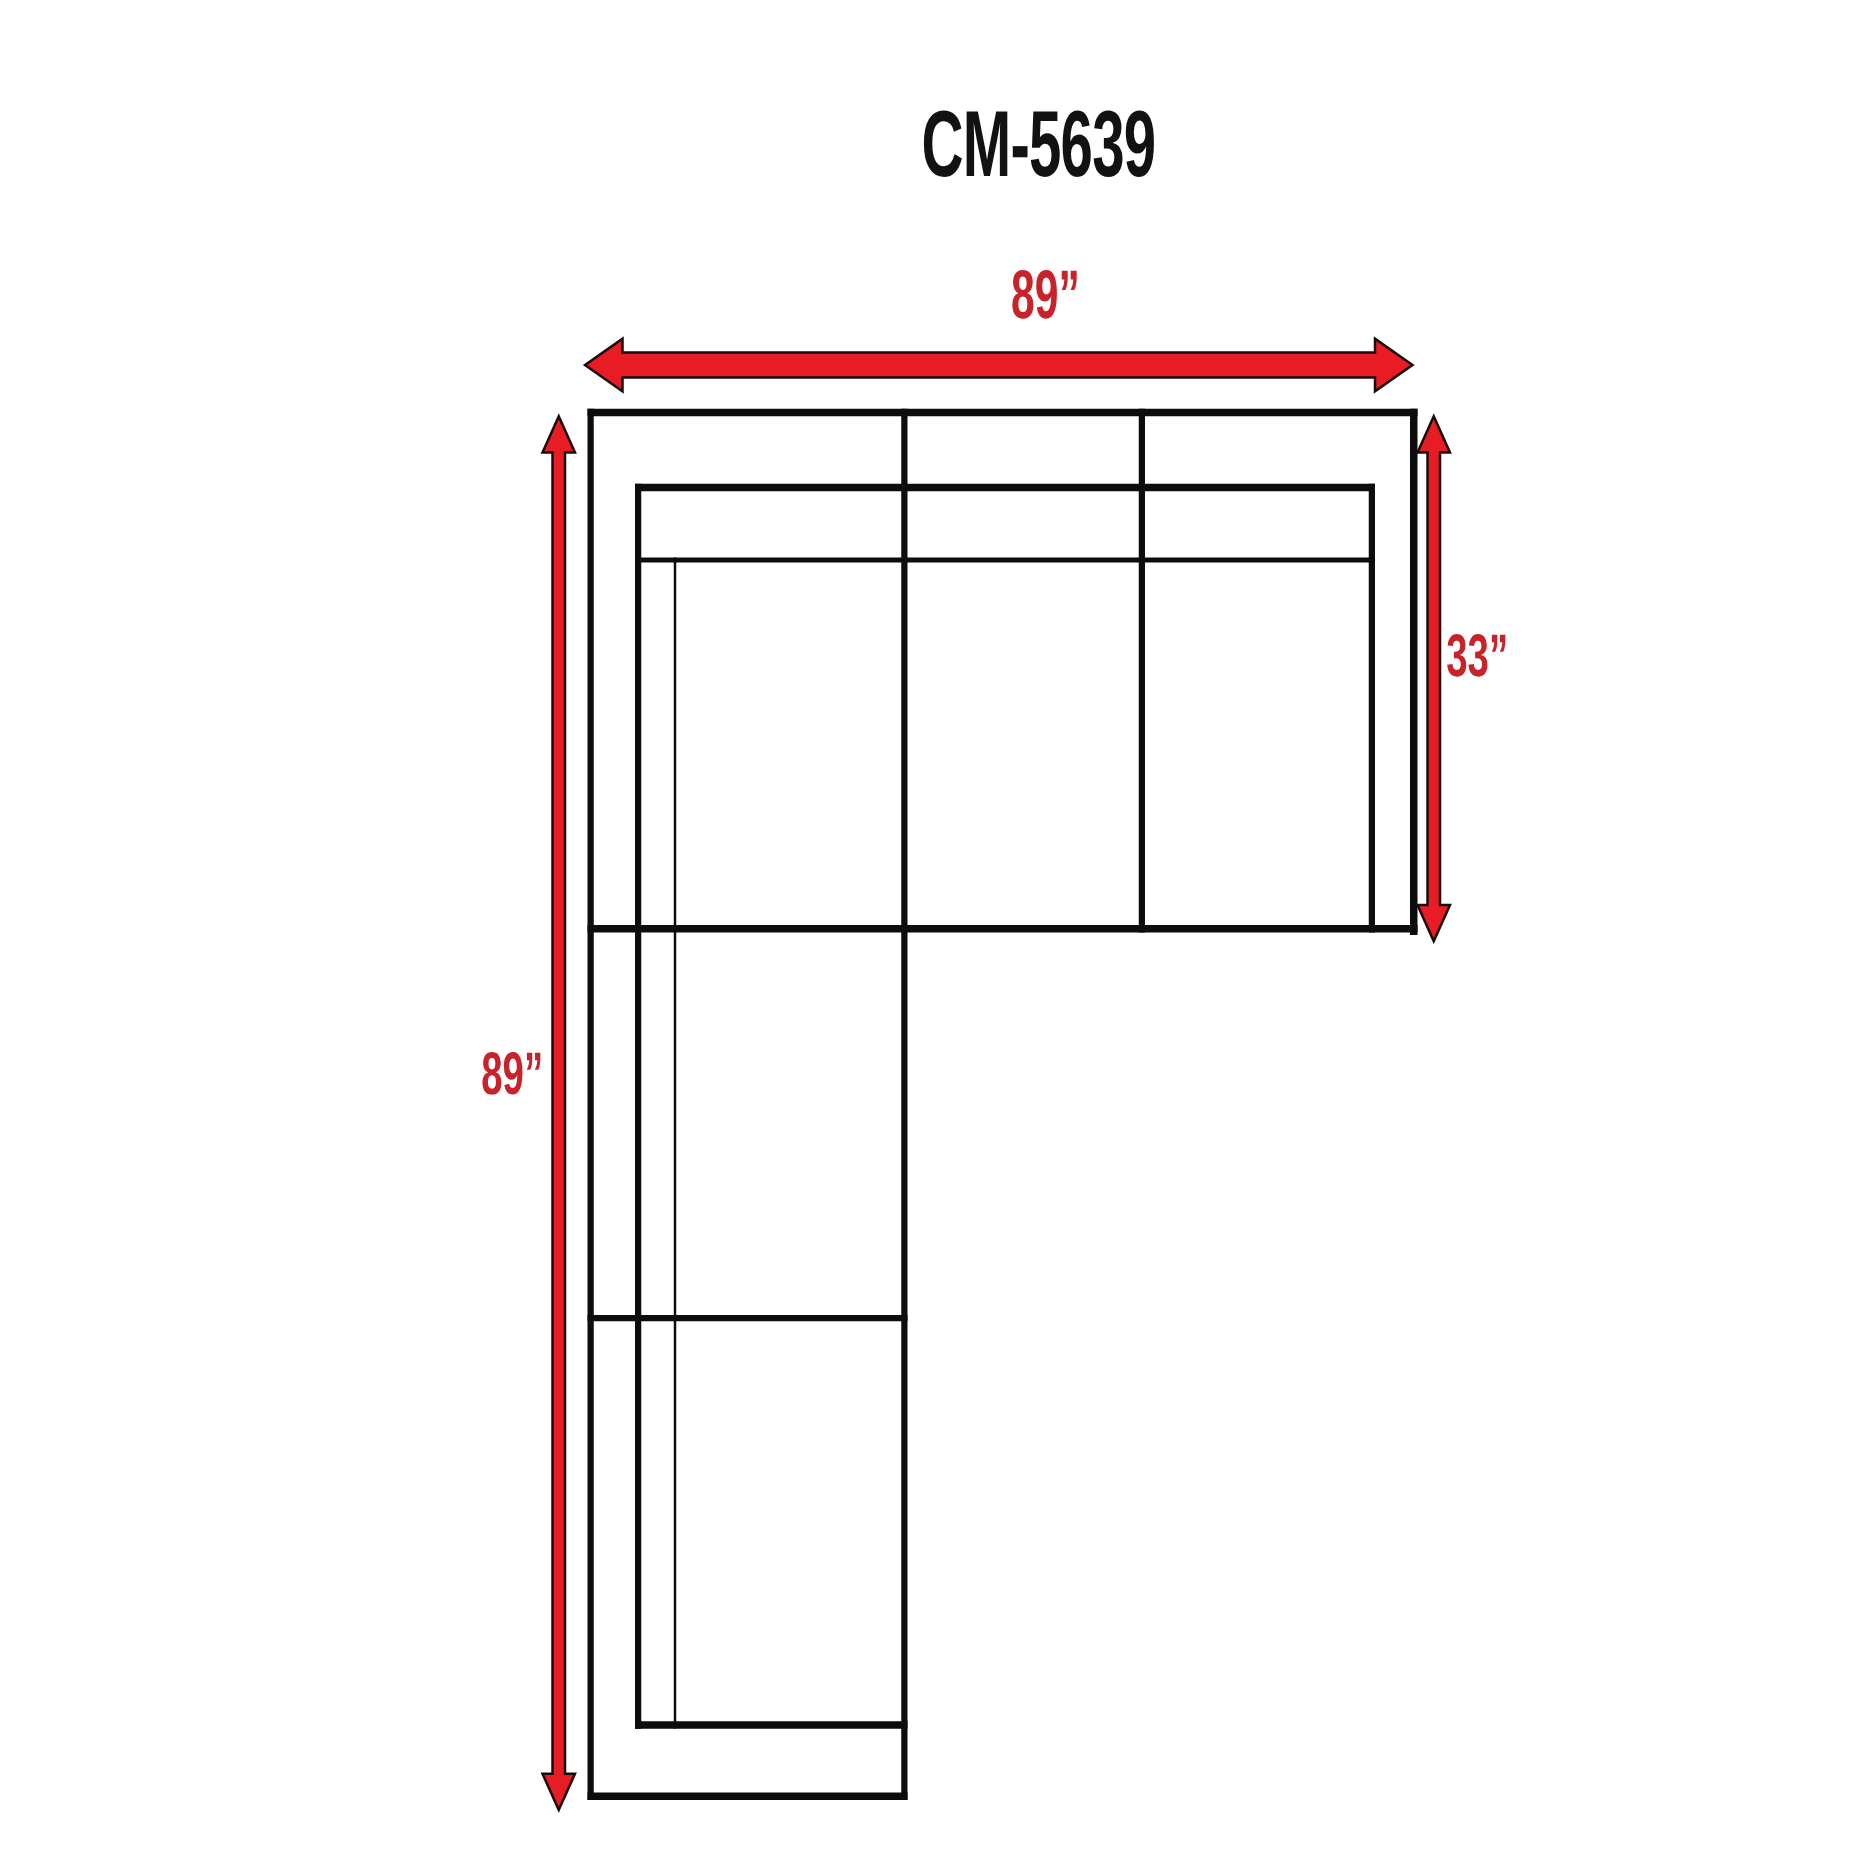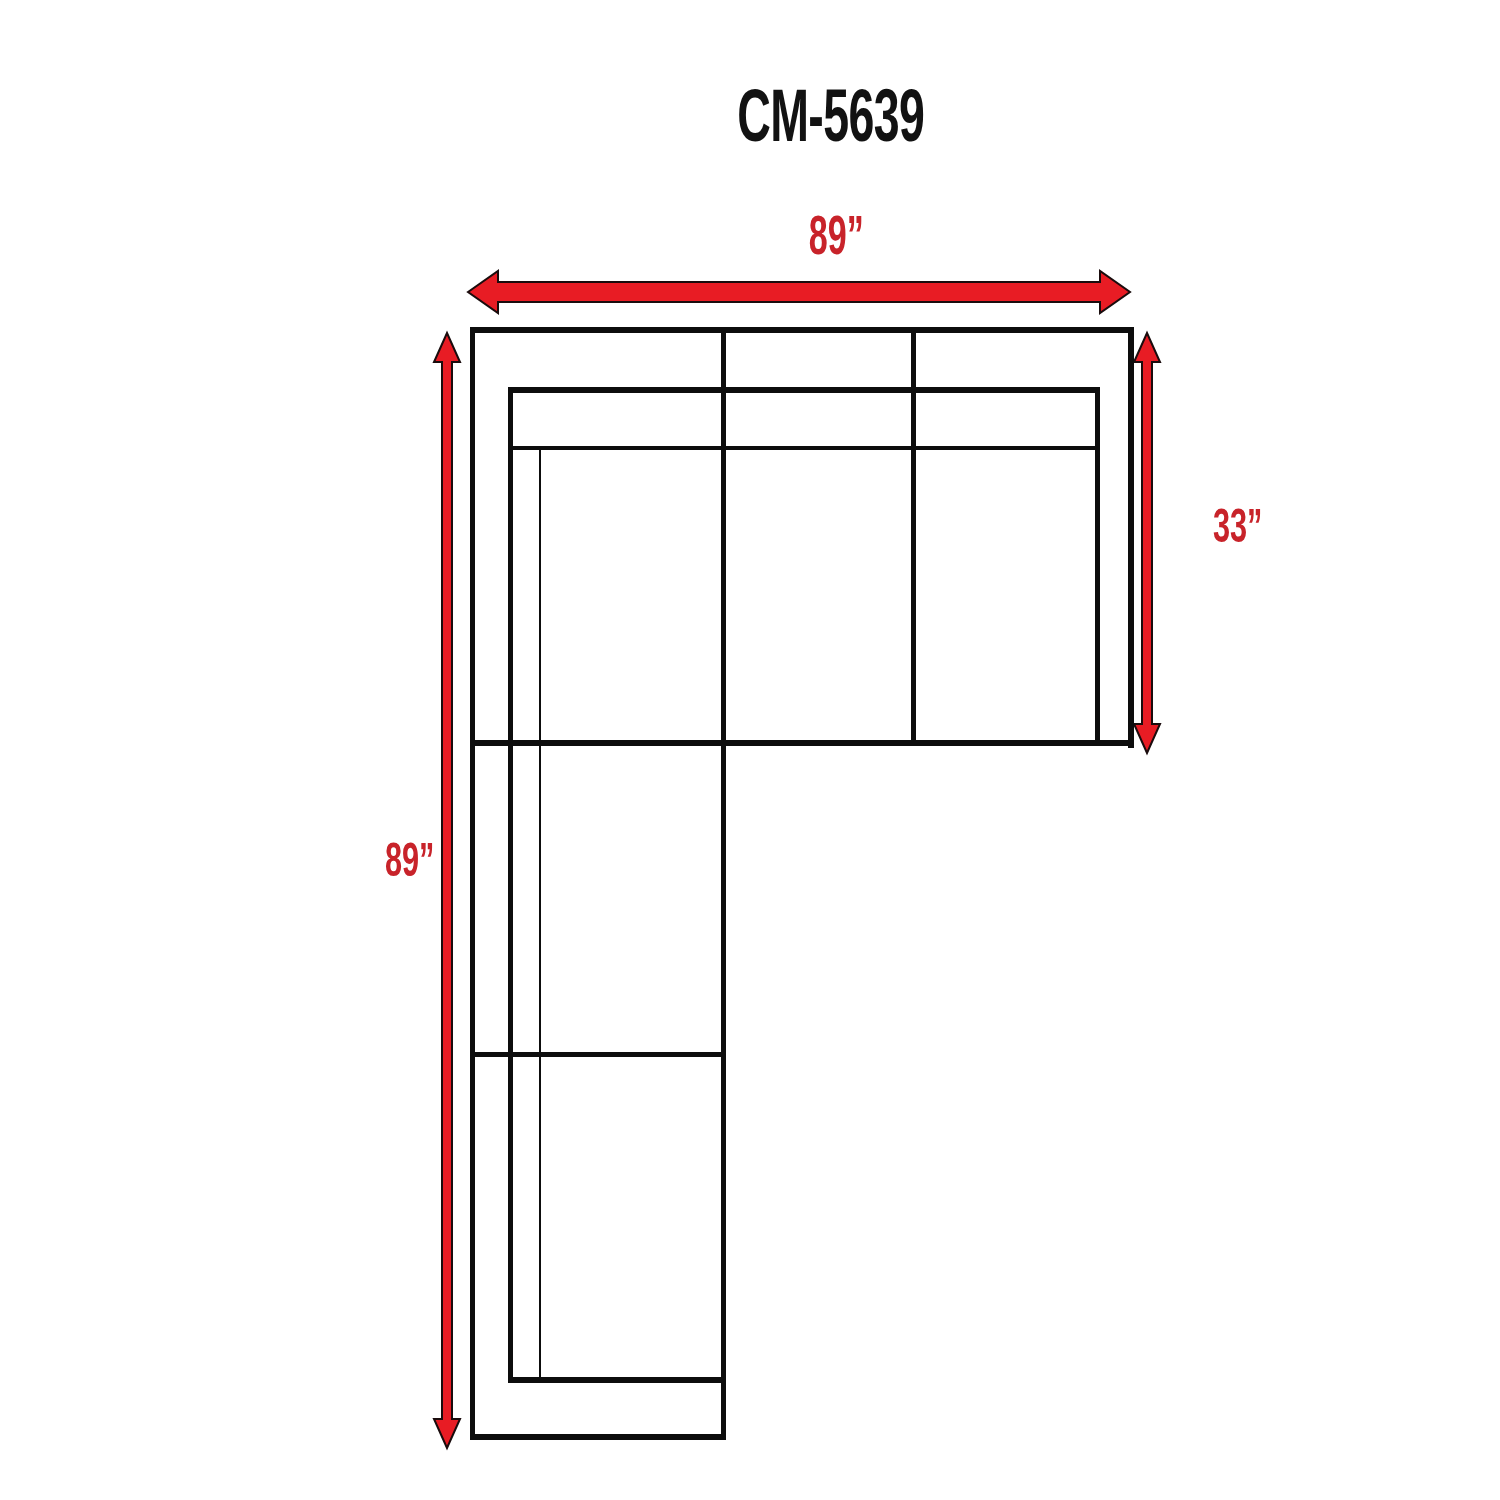--- a/index.html
+++ b/index.html
@@ -57,21 +57,21 @@
 <div id="canvas" style="background: rgb(255, 255, 255);">
 
   <div class="label-wrap" style="left:531px; top:78px; width:600px;">
     <span class="squeeze title-text">CM-5639</span>
   </div>
 
   <div class="label-wrap" style="left:636px; top:208px; width:400px;">
     <span class="squeeze dim-text dim-top" style="color: rgb(200, 35, 42);">89”</span>
   </div>
 
-  <div class="label-wrap" style="left:1088px; top:502px; width:300px;">
+  <div class="label-wrap" style="left:1032px; top:502px; width:300px;">
     <span class="squeeze dim-text dim-side" style="transform: scaleX(0.64); color: rgb(200, 35, 42);">33”</span>
   </div>
 
   <div class="label-wrap" style="left:260px; top:836px; width:300px;">
     <span class="squeeze dim-text dim-side" style="transform: scaleX(0.64); color: rgb(200, 35, 42);">89”</span>
   </div>
 
   <svg class="arrow-svg" style="left:466px; top:269px;" width="666" height="46" viewBox="0 0 666 46">
     <polygon points="2,23 32,2 32,13 634,13 634,2 664,23 634,44 634,33 32,33 32,44" stroke-width="2" stroke-linejoin="miter" fill="#e81c24" stroke="#1a0c0d"></polygon>
   </svg>

